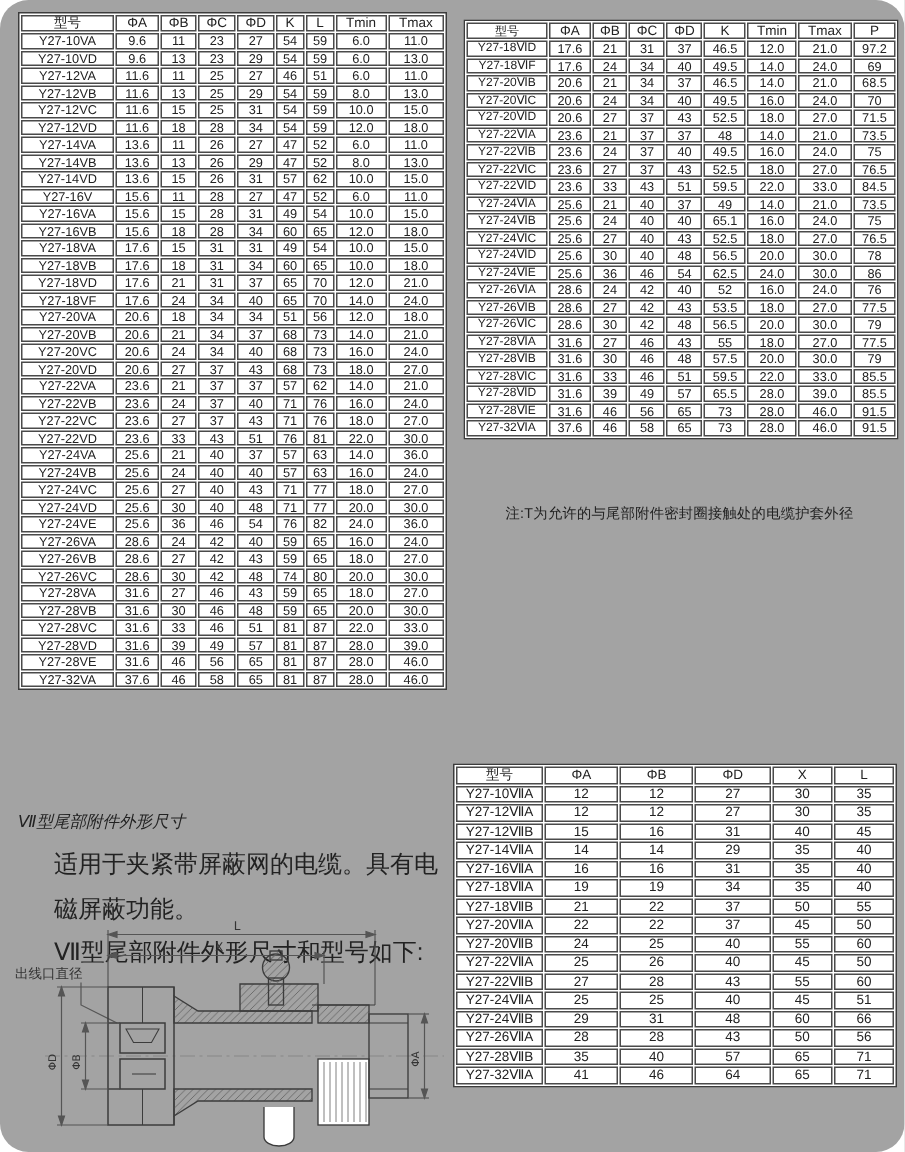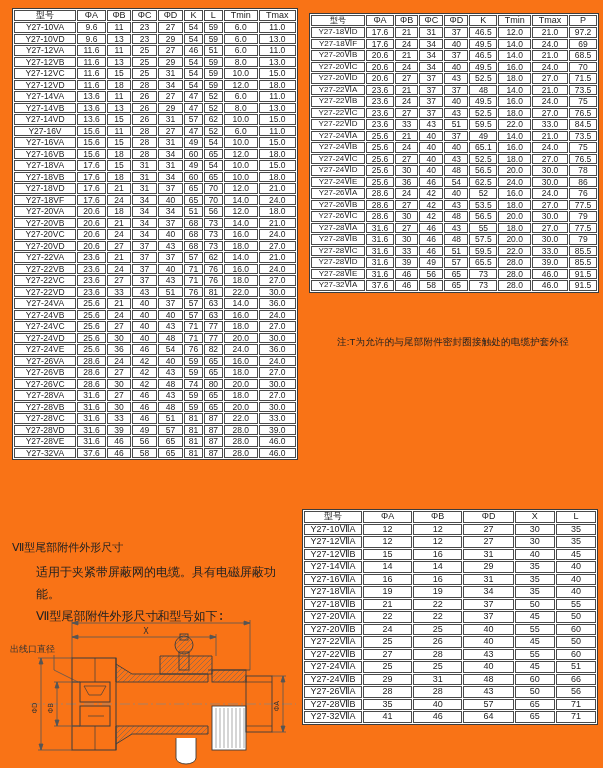--- a/index.html
+++ b/index.html
@@ -2,21 +2,21 @@
 <html><head>
 <meta charset="utf-8">
 <style>
   * { margin:0; padding:0; box-sizing:border-box; }
   html,body { background:#ffffff; }
   body {
     width:603px; height:768px; position:relative; overflow:hidden;
     font-family:"Liberation Sans","DejaVu Sans",sans-serif;
     color:#1f1f1f;
   }
-  .page { position:absolute; inset:0; background:#f97316; }
+  .page { position:absolute; inset:0; background:#a3a3a3;border-radius:19px; }
 
   
   table.spec {
     border-collapse:separate; border-spacing:1px;
     background:#fff; border:1px solid #3c3c3c;
   }
   table.spec th, table.spec td {
     border:1px solid #4a4a4a; background:#fff;
     text-align:center; vertical-align:middle;
     font-size:8.5px; line-height:1; color:#222;
@@ -36,25 +36,25 @@
   #t3 th, #t3 td { height:11.5px; font-size:9px; }
   #t3 td:first-child, #t3 th:first-child { width:58px; }
 
   .note2 {
     position:absolute; left:306px; top:336px; width:294px;
     font-size:9.5px; color:#222; letter-spacing:0.2px;text-align:center;
   }
 
   .sec-title {
     position:absolute; left:12px; top:540px;
-    font-size:11px; color:#222;
+    font-size:11px; color:#222;font-style:italic;
   }
   .sec-para {
     position:absolute; left:36px; top:562px; width:262px;
-    font-size:12px; line-height:1.85; color:#222;font-family:Liberation Mono, monospace;
+    font-size:16px; line-height:1.85; color:#222;
   }
 
   .drawing-wrap { position:absolute; left:8px; top:612px; width:292px; height:154px; }
   svg text { font-family:"DejaVu Sans","Liberation Sans",sans-serif; fill:#333; }
 </style>
 </head>
 <body>
 
 <div class="page">
 

